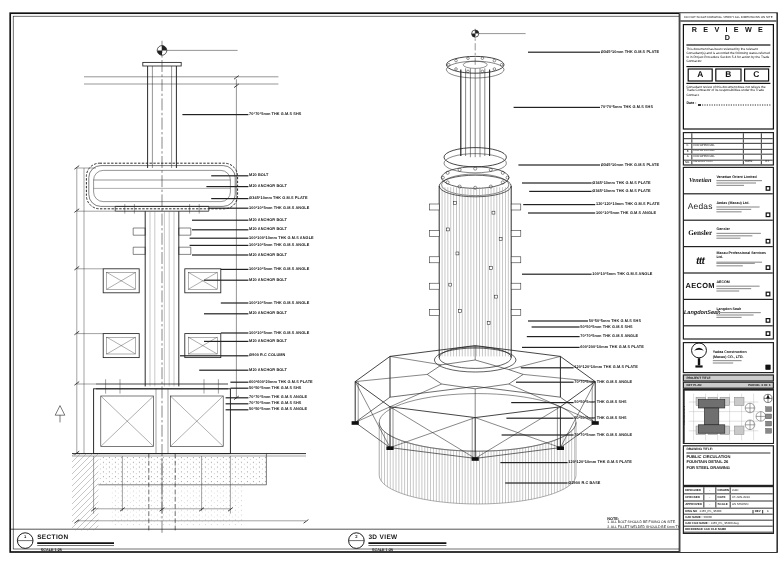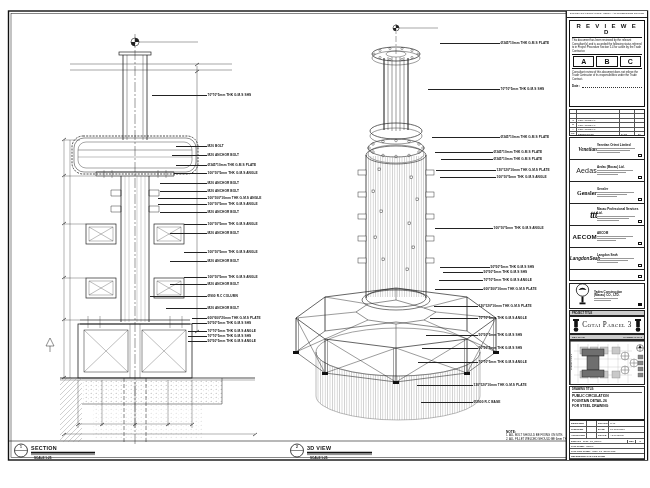--- a/index.html
+++ b/index.html
@@ -30,21 +30,21 @@
   .stamp .dt s{flex:1;border-bottom:.7px dotted #333;height:4px}
   .rev{height:28px;margin:0 2px;border:.8px solid #222;display:flex;flex-direction:column}
   .rev .r{flex:1;display:flex;border-top:.5px solid #555}
   .rev .r:first-child{border-top:none}
   .rev .c1{width:7px;border-right:.5px solid #555;font-size:2.4px;display:flex;align-items:center;justify-content:center}
   .rev .c2{flex:1;border-right:.5px solid #555;font-size:2.3px;display:flex;align-items:center;padding-left:1px;white-space:nowrap;overflow:hidden}
   .rev .c3{width:15px;border-right:.5px solid #555;font-size:2.3px;display:flex;align-items:center;padding-left:1px}
   .rev .c4{width:9px;font-size:2.3px;display:flex;align-items:center;justify-content:center}
   .cons{margin:1px 2px 0;border:.8px solid #222}
   .crow{height:22px;border-bottom:.6px solid #222;display:flex;align-items:center;position:relative;overflow:hidden}
-  .crow .lg{width:27px;text-align:right;flex:none}
+  .crow .lg{width:27px;text-align:center;flex:none}
   .crow .tx{flex:1;padding-right:5px}
   .cname{font-size:3px;font-weight:700;line-height:1.1}
   .addr{margin-top:1.2px}
   .addr i{display:block;height:.8px;background:#999;margin-bottom:1px}
   .cb{position:absolute;right:2px;bottom:2px;width:3.6px;height:3.6px;border:.7px solid #111}
   .cb.fill{background:#111}
   .erow{height:10px;border-bottom:none;position:relative}
   .l-ven{font-family:"Liberation Serif",serif;font-style:italic;font-weight:700;font-size:5.2px}
   .l-aedas{font-size:7px;font-weight:400;letter-spacing:.2px;color:#222}
   .l-gen{font-family:"Liberation Serif",serif;font-weight:700;font-size:6px}
@@ -648,33 +648,20 @@
       <div class="addr">
           <i style="width:85%"></i>
           <i style="width:60%"></i>
         </div>
     </div>
     <div class="cb fill"></div>
   </div>
 
   <div class="ptstrip">PROJECT TITLE</div>
 
-  <div class="banner">
-    <svg width="8" height="13" viewBox="0 0 8 13">
-        <rect x="1" y="0" width="6" height="2" fill="#111"></rect>
-        <rect x="2.2" y="2" width="3.6" height="6" fill="#111"></rect>
-        <circle cx="4" cy="10.5" r="2.3" fill="#111"></circle>
-      </svg>
-    <span class="pt">Cotai Parcel 3</span>
-    <svg width="8" height="13" viewBox="0 0 8 13">
-        <rect x="1" y="0" width="6" height="2" fill="#111"></rect>
-        <rect x="2.2" y="2" width="3.6" height="6" fill="#111"></rect>
-        <circle cx="4" cy="10.5" r="2.3" fill="#111"></circle>
-      </svg>
-  </div>
 
   <div class="kpstrip">
     <span>KEY PLAN</span>
     <span>PARCEL 3 OF 3</span>
   </div>
 
   <div class="keyplan">
     <svg width="76" height="45" viewBox="0 0 76 45">
       <rect x="0.5" y="0.5" width="75" height="44" fill="#fff" stroke="#333" stroke-width="0.6"></rect>
       <g stroke="#aaa" stroke-width="0.3">

